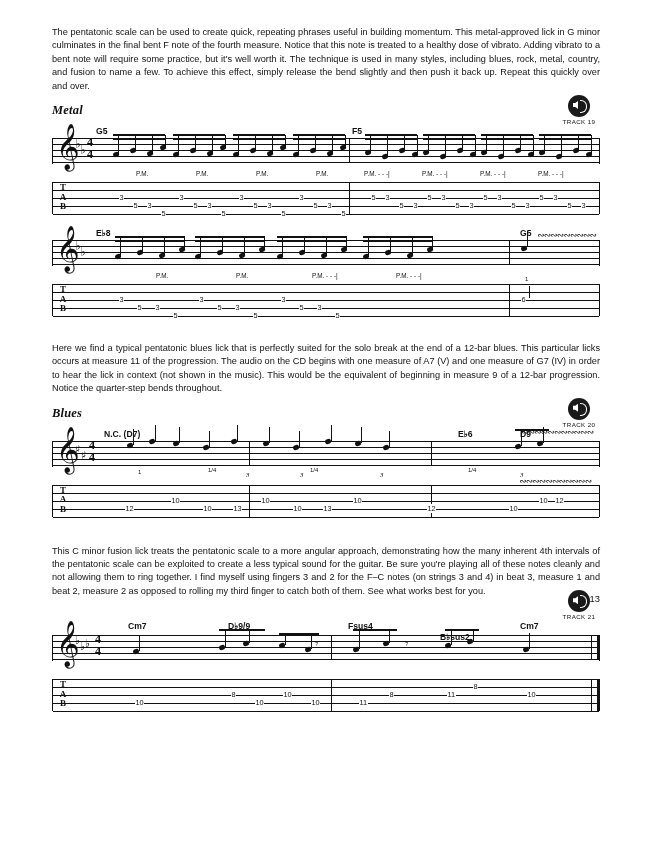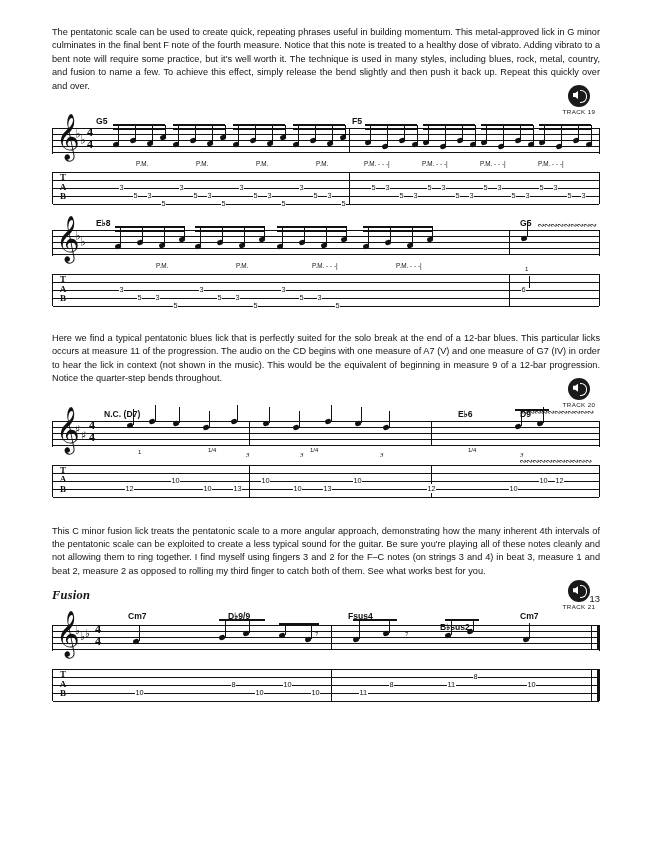--- a/index.html
+++ b/index.html
@@ -229,20 +229,21 @@
 </style>
 </head>
 <body>
 
 <div class="page">
   <div class="content">
 
     <p class="para">The pentatonic scale can be used to create quick, repeating phrases useful in building momentum. This metal-approved lick in G minor culminates in the final bent F note of the fourth measure. Notice that this note is treated to a healthy dose of vibrato. Adding vibrato to a bent note will require some practice, but it's well worth it. The technique is used in many styles, including blues, rock, metal, country, and fusion to name a few. To achieve this effect, simply release the bend slightly and then push it back up. Repeat this quickly over and over.</p>
 
     <div style="position:relative;height:20px;">
+      <div class="section-head">Metal</div>
       <div class="track-badge" style="right:-2px; top:-8px;">
         <div class="spk"></div>
         <div class="track-label">TRACK 19</div>
       </div>
     </div>
 
     <div class="system" style="height:92px;">
 
       <div class="chord" style="left:44px; top:0px;">G5</div>
       <div class="chord" style="left:300px; top:0px;">F5</div>
@@ -484,20 +485,21 @@
         <div class="tabnum" style="left:282px; top:27px;">5</div>
         <div class="tabnum" style="left:468px; top:11px;">6</div>
         <div class="bendline" style="left:476px; top:2px; height:12px;"></div>
         <div class="bendtxt" style="left:472px; top:-8px;">1</div>
       </div>
     </div>
 
     <p class="para" style="margin-top:22px;">Here we find a typical pentatonic blues lick that is perfectly suited for the solo break at the end of a 12-bar blues. This particular licks occurs at measure 11 of the progression. The audio on the CD begins with one measure of A7 (V) and one measure of G7 (IV) in order to hear the lick in context (not shown in the music). This would be the equivalent of beginning in measure 9 of a 12-bar progression. Notice the quarter-step bends throughout.</p>
 
     <div style="position:relative;height:20px;">
+      <div class="section-head">Blues</div>
       <div class="track-badge" style="right:-2px; top:-8px;">
         <div class="spk"></div>
         <div class="track-label">TRACK 20</div>
       </div>
     </div>
 
     <div class="system" style="height:94px;">
       <div class="chord" style="left:52px; top:0px;">N.C. (D7)</div>
       <div class="chord" style="left:406px; top:0px;">E♭6</div>
       <div class="chord" style="left:468px; top:0px;">D9</div>
@@ -575,21 +577,20 @@
         <div class="tabnum" style="left:456px; top:19px;">10</div>
         <div class="tabnum" style="left:486px; top:11px;">10</div>
         <div class="tabnum" style="left:502px; top:11px;">12</div>
         <div class="vibrato" style="left:466px; top:-9px; width:80px;">∾∾∾∾∾∾∾∾∾∾∾</div>
       </div>
     </div>
 
     <p class="para" style="margin-top:22px;">This C minor fusion lick treats the pentatonic scale to a more angular approach, demonstrating how the many inherent 4th intervals of the pentatonic scale can be exploited to create a less typical sound for the guitar. Be sure you're playing all of these notes cleanly and not allowing them to ring together. I find myself using fingers 3 and 2 for the F–C notes (on strings 3 and 4) in beat 3, measure 1 and beat 2, measure 2 as opposed to rolling my third finger to catch both of them. See what works best for you.</p>
 
     <div style="position:relative;height:20px;">
-      <div class="section-head">Fusion</div>
       <div class="track-badge" style="right:-2px; top:-8px;">
         <div class="spk"></div>
         <div class="track-label">TRACK 21</div>
       </div>
     </div>
 
     <div class="system" style="height:94px;">
       <div class="chord" style="left:76px; top:0px;">Cm7</div>
       <div class="chord" style="left:176px; top:0px;">D♭9/9</div>
       <div class="chord" style="left:288px; top:0px;padding-left:8px;">Fsus4</div>

